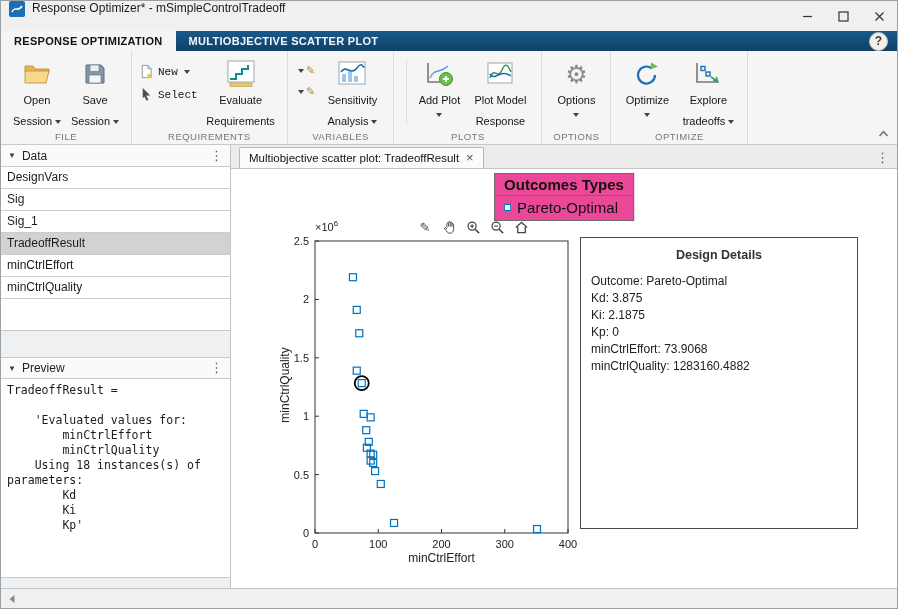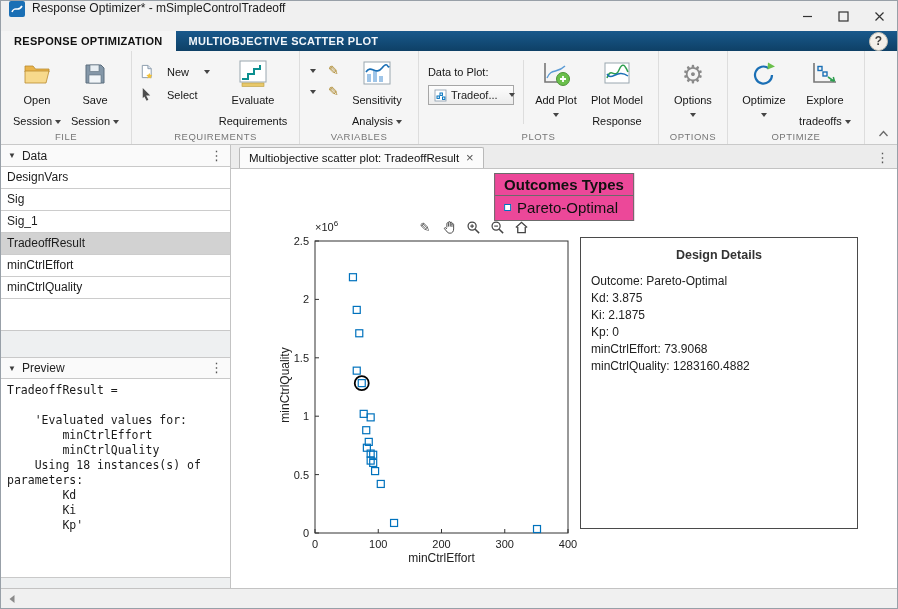--- a/index.html
+++ b/index.html
@@ -21,21 +21,21 @@
 
   
   .ribbon { height:94px; background:#f5f5f5; border-bottom:1px solid #c9c9c9; display:flex; position:relative; flex:0 0 auto; }
   .rib-sec { position:relative; display:flex; align-items:flex-start; padding:5px 7px 16px 7px; border-right:1px solid #dddddd; }
   .sec-label { position:absolute; bottom:2px; left:0; right:0; text-align:center; font-size:9.5px; color:#767676; letter-spacing:.5px; }
   .bb { display:flex; flex-direction:column; align-items:center; padding:2px 2px; margin:0 1px; }
   .bb-icon { height:32px; display:flex; align-items:center; justify-content:center; }
   .bb-label { font-size:11px; line-height:21px; color:#161616; text-align:center; }
   .w54 { width:56px; } .w66 { width:66px; } .w74 { width:76px; } .w50 { width:52px; } .w60 { width:62px; }
   .smallcol { display:flex; flex-direction:column; gap:7px; margin-top:8px; margin-right:4px; }
-  .sb { display:flex; align-items:center; gap:12px; font-size:11px; color:#161616; }
+  .sb { display:flex; align-items:center; gap:3px; font-size:11px; color:#161616;font-family:Liberation Mono, monospace; }
   .sb-icon { width:16px; height:16px; display:flex; }
   .dda { display:inline-block; width:0; height:0; border-left:3.5px solid transparent; border-right:3.5px solid transparent; border-top:4px solid #444; margin-left:3px; vertical-align:1px; }
   .dda.block { display:block; margin:2px auto 0; }
   .pencil { font-size:13px; color:#a8801f; line-height:14px; }
   .gear-glyph { font-size:25px; color:#8a8a8a; line-height:28px; }
   .plotcol { display:flex; flex-direction:column; margin:10px 4px 0 2px; }
   .dtp-label { font-size:11px; color:#161616; }
   .combo { margin-top:7px; height:20px; border:1px solid #a6a6a6; background:linear-gradient(#fdfdfd,#ececec); display:flex; align-items:center; gap:4px; padding:0 5px; font-size:11px; color:#222; width:86px; }
   .vsep { width:1px; background:#dddddd; margin:4px 5px; align-self:stretch; }
   .ribbon-collapse { position:absolute; right:8px; bottom:6px; display:flex; }
@@ -202,36 +202,20 @@
               <rect x="17" y="16" width="4" height="6" fill="#9fc5e8"></rect>
               <path d="M4 12 C9 4, 14 16, 20 8 S 26 10, 27 6" fill="none" stroke="#1a6fb5" stroke-width="1.6"></path>
             </svg>
         </span>
         <span class="bb-label"><span>Sensitivity Analysis</span><span class="dda"></span></span>
       </div>
       <span class="sec-label">VARIABLES</span>
     </div>
 
     <div class="rib-sec">
-      <div class="plotcol">
-        <div class="dtp-label">Data to Plot:</div>
-        <div class="combo">
-          <span class="sb-icon" style="width:13px;height:13px">
-            <svg width="13" height="13" viewBox="0 0 13 13">
-                <rect x="1" y="1" width="11" height="11" fill="#fff" stroke="#8899aa" stroke-width="0.8"></rect>
-                <rect x="3" y="7" width="2.4" height="2.4" fill="none" stroke="#0072BD"></rect>
-                <rect x="6" y="4" width="2.4" height="2.4" fill="none" stroke="#0072BD"></rect>
-                <rect x="8.5" y="8" width="2.4" height="2.4" fill="none" stroke="#0072BD"></rect>
-              </svg>
-          </span>
-          <span class="combo-text">Tradeof...</span>
-          <span class="flex1"></span>
-          <span class="dda"></span>
-        </div>
-      </div>
       <div class="vsep"></div>
       <div class="bb w50">
         <span class="bb-icon">
           <svg width="30" height="28" viewBox="0 0 30 28">
               <path d="M4 3 v19 h22" fill="none" stroke="#777" stroke-width="1.6"></path>
               <path d="M6 18 C10 8, 16 14, 24 6" fill="none" stroke="#5b9bd5" stroke-width="1.4"></path>
               <circle cx="22" cy="19" r="6.5" fill="#6abf4b" stroke="#4e9339"></circle>
               <path d="M22 16 v6 M19 19 h6" stroke="#fff" stroke-width="1.8"></path>
             </svg>
         </span>

